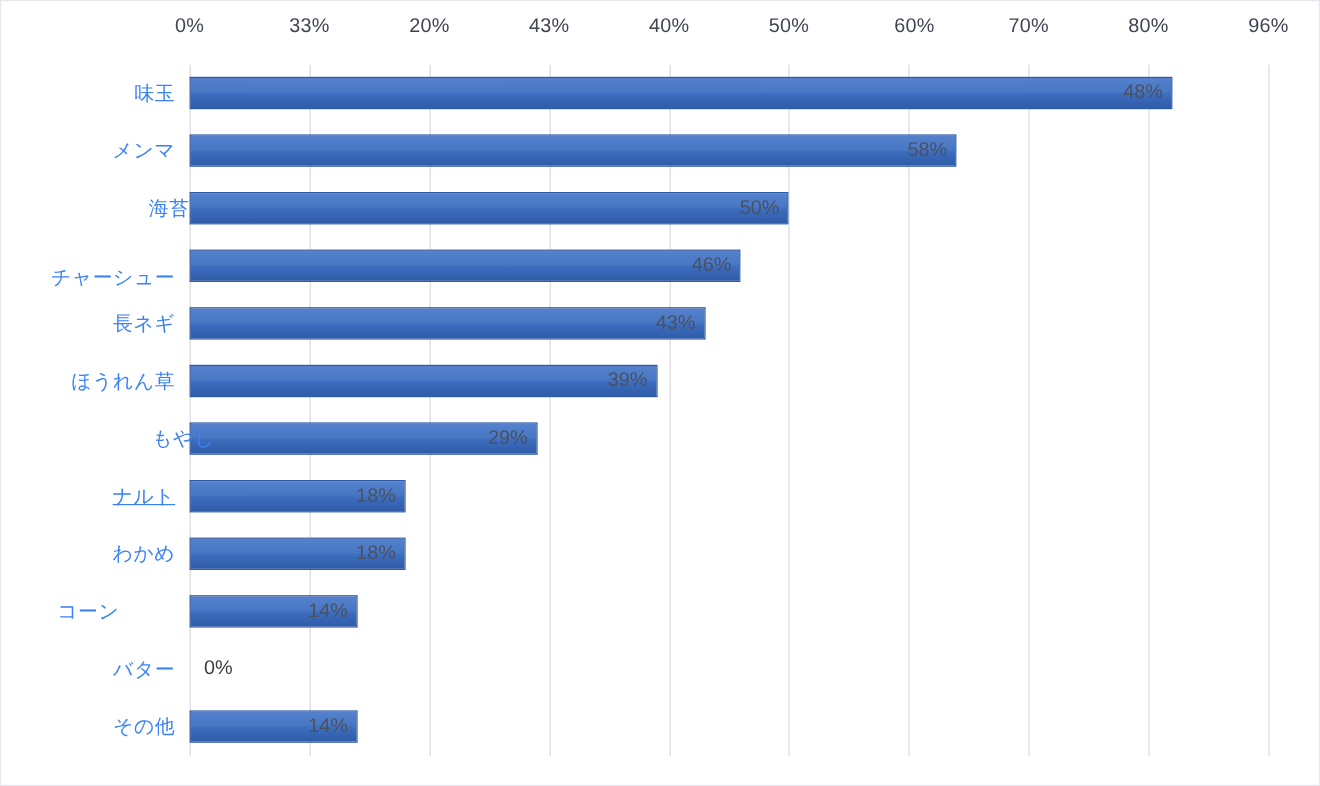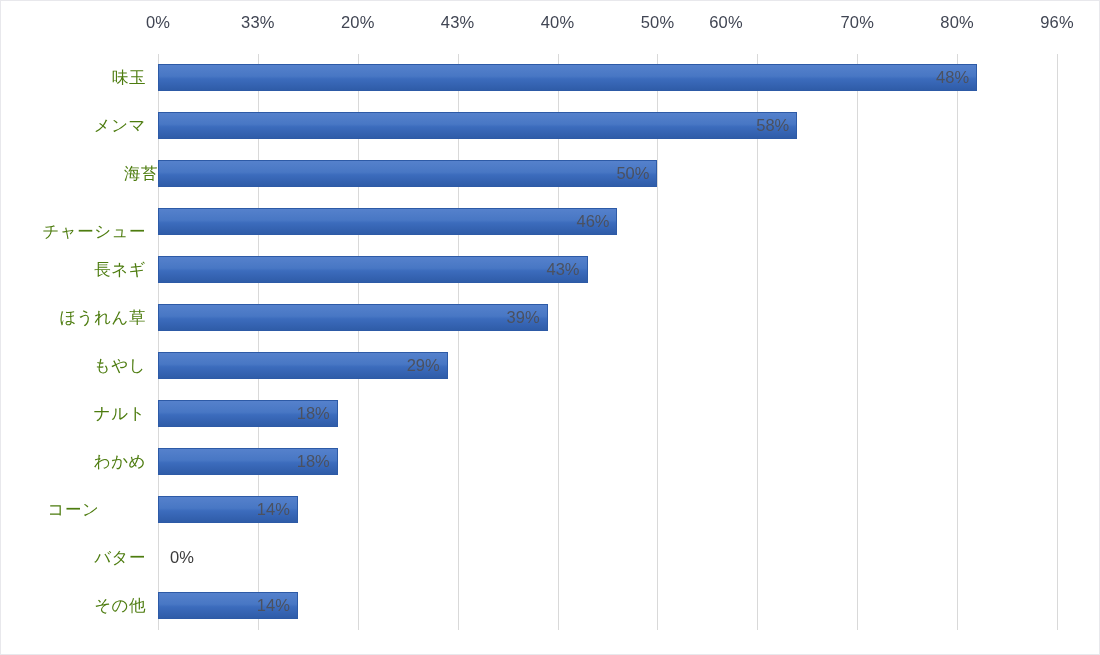--- a/index.html
+++ b/index.html
@@ -49,21 +49,21 @@
     color: #404553;
     white-space: nowrap;
     letter-spacing: 0.2px;
   }
   .cat-label-wrap {
     position: absolute;
     left: 0;
     width: 145px;
     text-align: right;
     font-size: 16.5px;
-    color: #4d7c0f;
+    color: #3b82f6;
     white-space: nowrap;
     letter-spacing: 0.5px;
   }
 
   .bar {
     position: absolute;
     height: 27px;
     background: linear-gradient(to bottom, #5581cc 0%, #4877c4 45%, #3c6cbd 55%, #2f5ca8 100%);
     border: 1px solid #2d5aa6;
     box-sizing: border-box;
@@ -131,33 +131,33 @@
       </div>
   </div>
 
   <div id="tick-labels">
       <div class="tick-label" style="left: 157px;">0%</div>
       <div class="tick-label" style="left: 256.889px;">33%</div>
       <div class="tick-label" style="left: 356.778px;">20%</div>
       <div class="tick-label" style="left: 456.667px;">43%</div>
       <div class="tick-label" style="left: 556.556px;">40%</div>
       <div class="tick-label" style="left: 656.444px;">50%</div>
-      <div class="tick-label" style="left: 725px;">60%</div>
+      <div class="tick-label" style="left: 761px;">60%</div>
       <div class="tick-label" style="left: 856.222px;">70%</div>
       <div class="tick-label" style="left: 956.111px;">80%</div>
       <div class="tick-label" style="left: 1056px;">96%</div>
     </div>
   <div id="cat-labels">
       <div class="cat-label-wrap" style="top: 66px; left: 0px; width: 145px;">味玉</div>
       <div class="cat-label-wrap" style="top: 114px; left: 0px; width: 145px;">メンマ</div>
       <div class="cat-label-wrap" style="top: 162px; left: 0px; width: 145px; margin-left: 12px;">海苔</div>
       <div class="cat-label-wrap" style="top: 210px; left: 0px; width: 145px; margin-top: 10px;">チャーシュー</div>
       <div class="cat-label-wrap" style="top: 258px; left: 0px; width: 145px;">長ネギ</div>
       <div class="cat-label-wrap" style="top: 306px; left: 0px; width: 145px;">ほうれん草</div>
-      <div class="cat-label-wrap" style="top: 354px; left: 0px; width: 145px;">もやし</div>
-      <div class="cat-label-wrap" style="top: 402px; left: 0px; width: 145px;">ナルト</div>
+      <div class="cat-label-wrap" style="top: 354px; left: 0px; width: 145px; padding-left: 33px;">もやし</div>
+      <div class="cat-label-wrap" style="top: 402px; left: 0px; width: 145px; text-decoration: underline;">ナルト</div>
       <div class="cat-label-wrap" style="top: 450px; left: 0px; width: 145px;">わかめ</div>
       <div class="cat-label-wrap" style="top: 498px; left: 0px; width: 145px; text-align: center;">コーン</div>
       <div class="cat-label-wrap" style="top: 546px; left: 0px; width: 145px;">バター</div>
       <div class="cat-label-wrap" style="top: 594px; left: 0px; width: 145px;">その他</div>
     </div>
 
 </div>
 
 </body></html>

